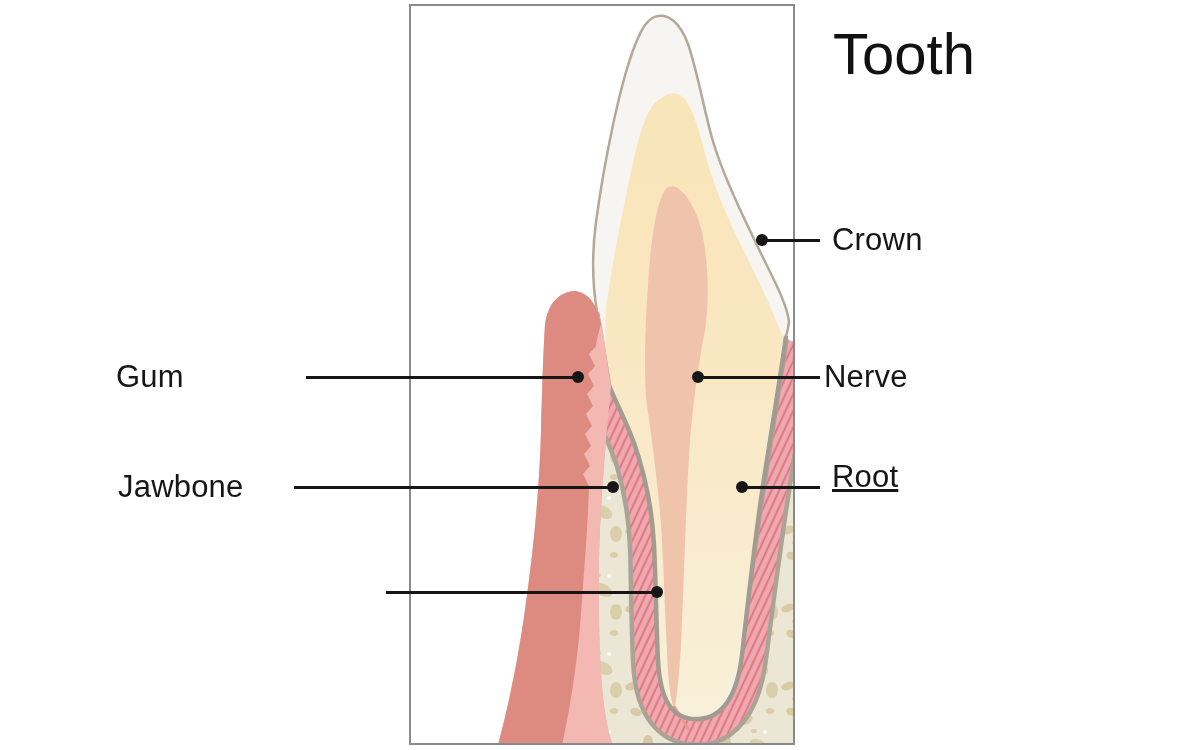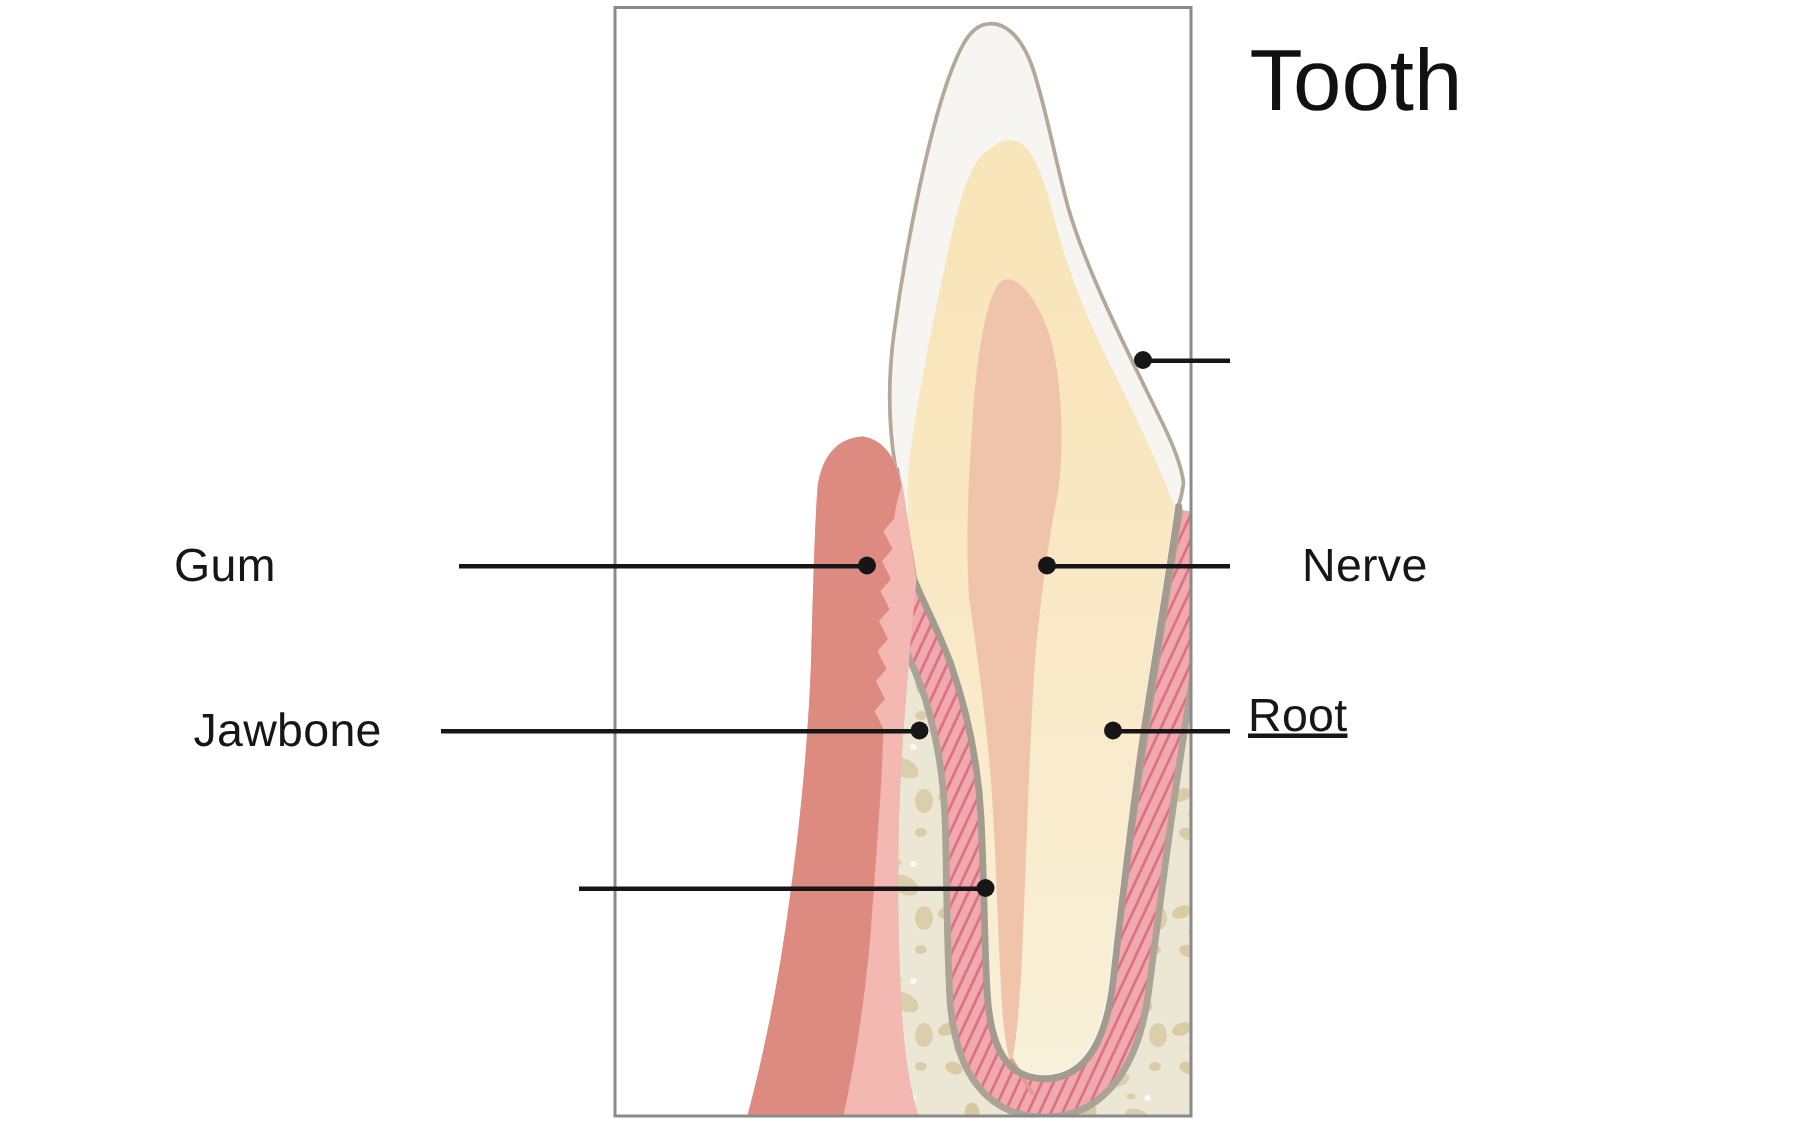--- a/index.html
+++ b/index.html
@@ -193,33 +193,34 @@
       </g>
     </g>
 
     <rect x="410" y="5" width="384" height="739" fill="none" stroke="#8a8a8a" stroke-width="2"></rect>
   </svg>
 
   <div class="title" style="left:833px;top:22px;">Tooth</div>
 
   <div class="dot" style="left:756px;top:234px;"></div>
   <div class="leader" style="left:766px;top:238.5px;width:54px;"></div>
+  <div class="lbl" style="left:832px;top:219px;">Crown</div>
 
   <div class="dot" style="left:692px;top:371px;"></div>
   <div class="leader" style="left:702px;top:375.5px;width:118px;"></div>
-  <div class="lbl" style="left:868px;top:356px;">Nerve</div>
+  <div class="lbl" style="left:824px;top:356px;">Nerve</div>
 
   <div class="dot" style="left:736px;top:481px;"></div>
   <div class="leader" style="left:746px;top:485.5px;width:74px;"></div>
   <div class="lbl" style="left:832px;top:456px;text-decoration:underline;">Root</div>
 
   <div class="lbl" style="left:116px;top:356px;">Gum</div>
   <div class="leader" style="left:306px;top:375.5px;width:268px;"></div>
   <div class="dot" style="left:572px;top:371px;"></div>
 
-  <div class="lbl" style="left:129px;top:466px;">Jawbone</div>
+  <div class="lbl" style="left:118px;top:466px;">Jawbone</div>
   <div class="leader" style="left:294px;top:485.5px;width:315px;"></div>
   <div class="dot" style="left:607px;top:481px;"></div>
 
   <div class="leader" style="left:386px;top:590.5px;width:267px;"></div>
   <div class="dot" style="left:651px;top:586px;"></div>
 
 </div>
 
 </body></html>

